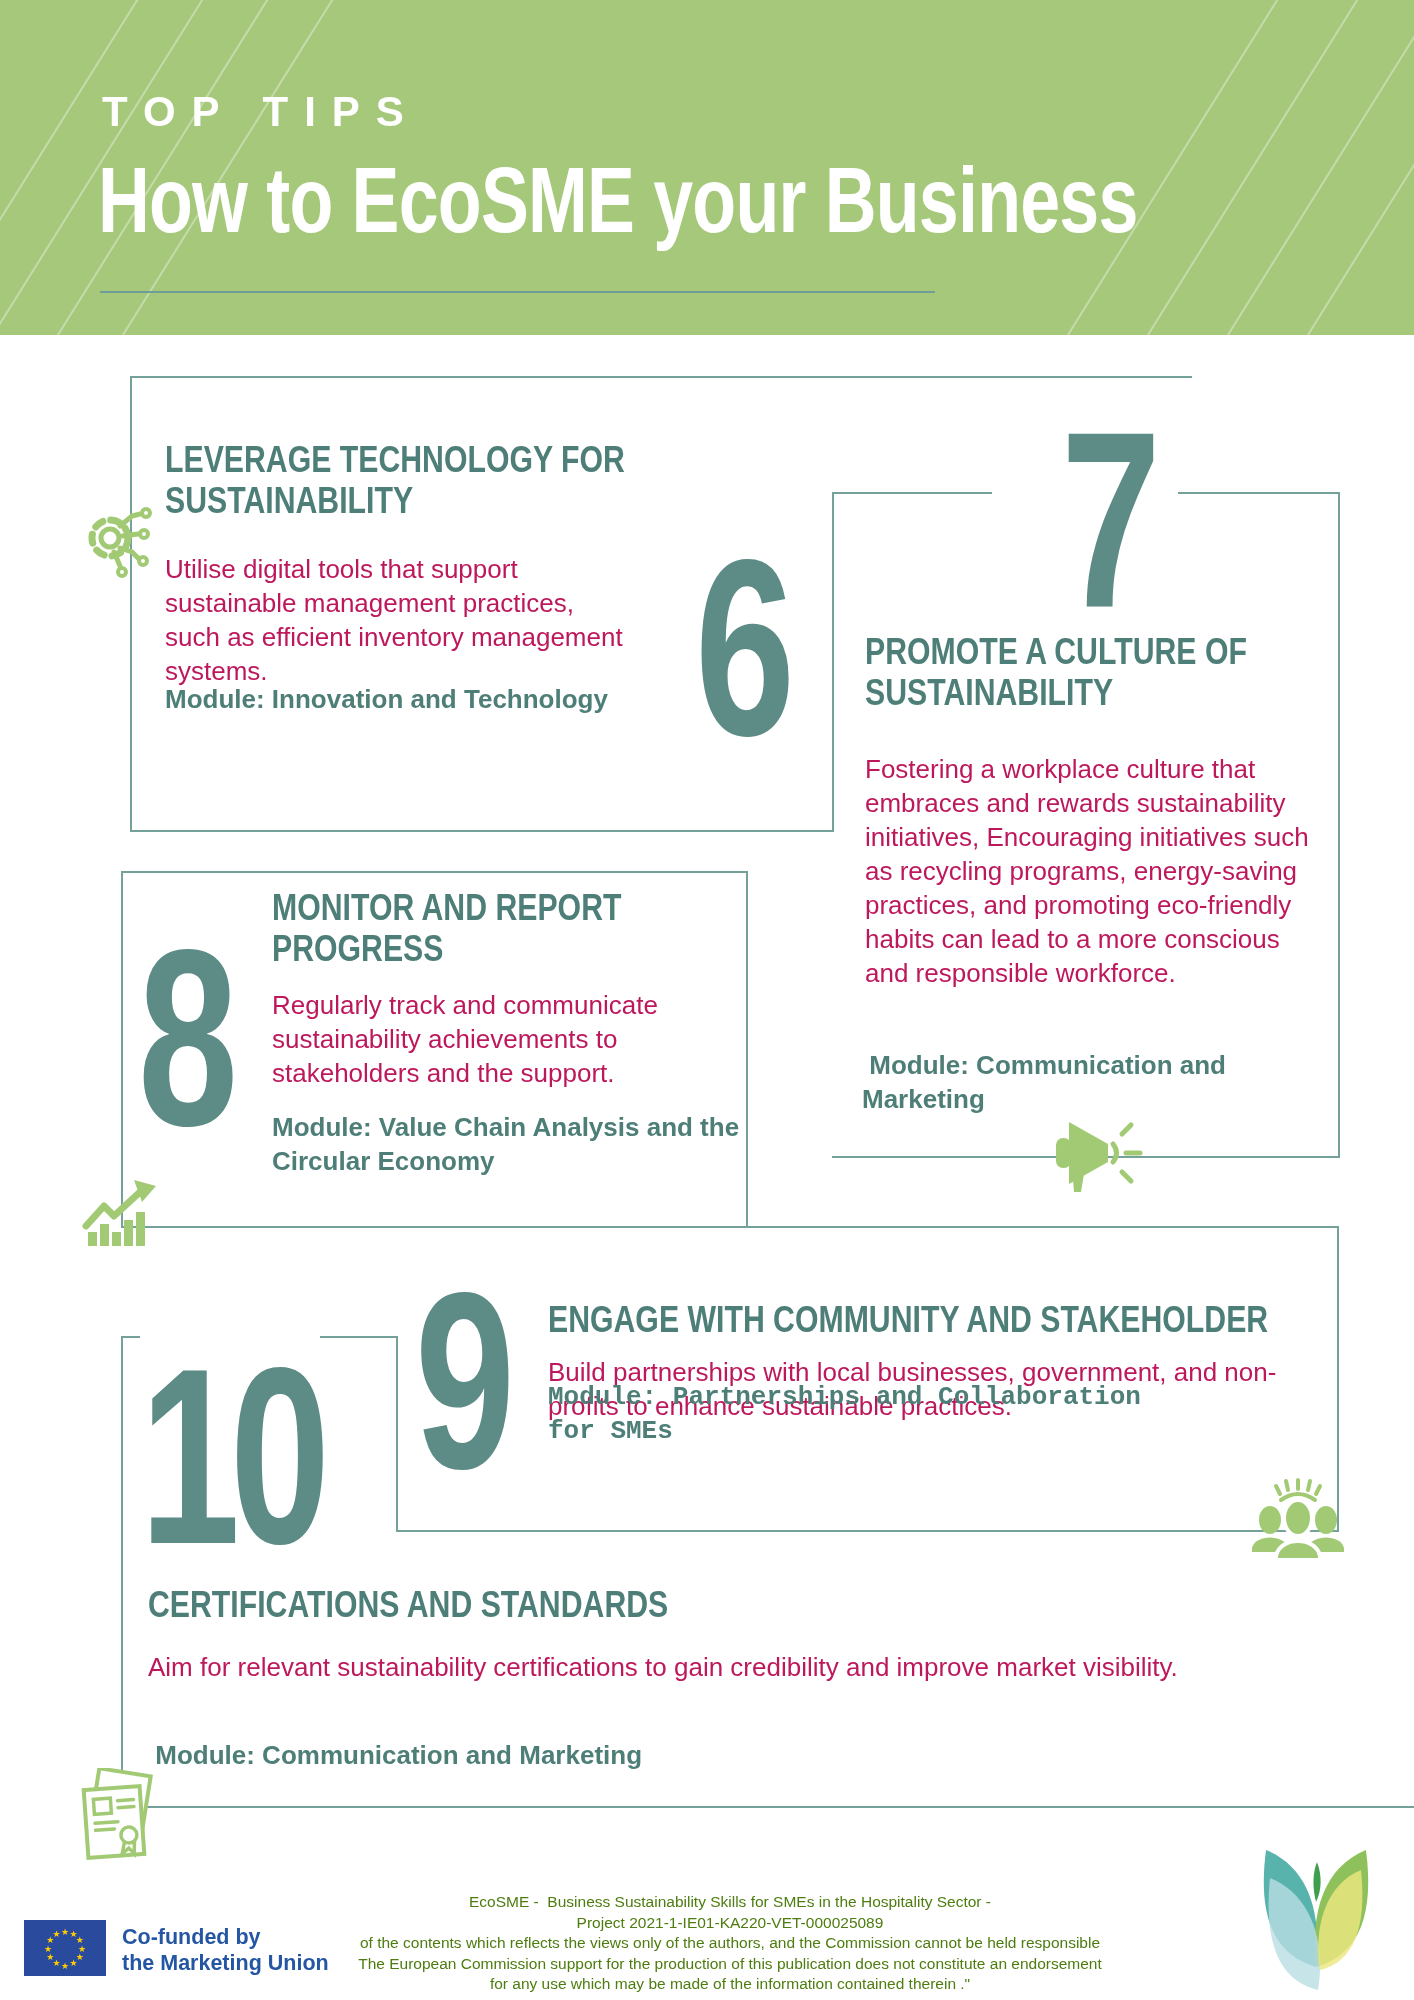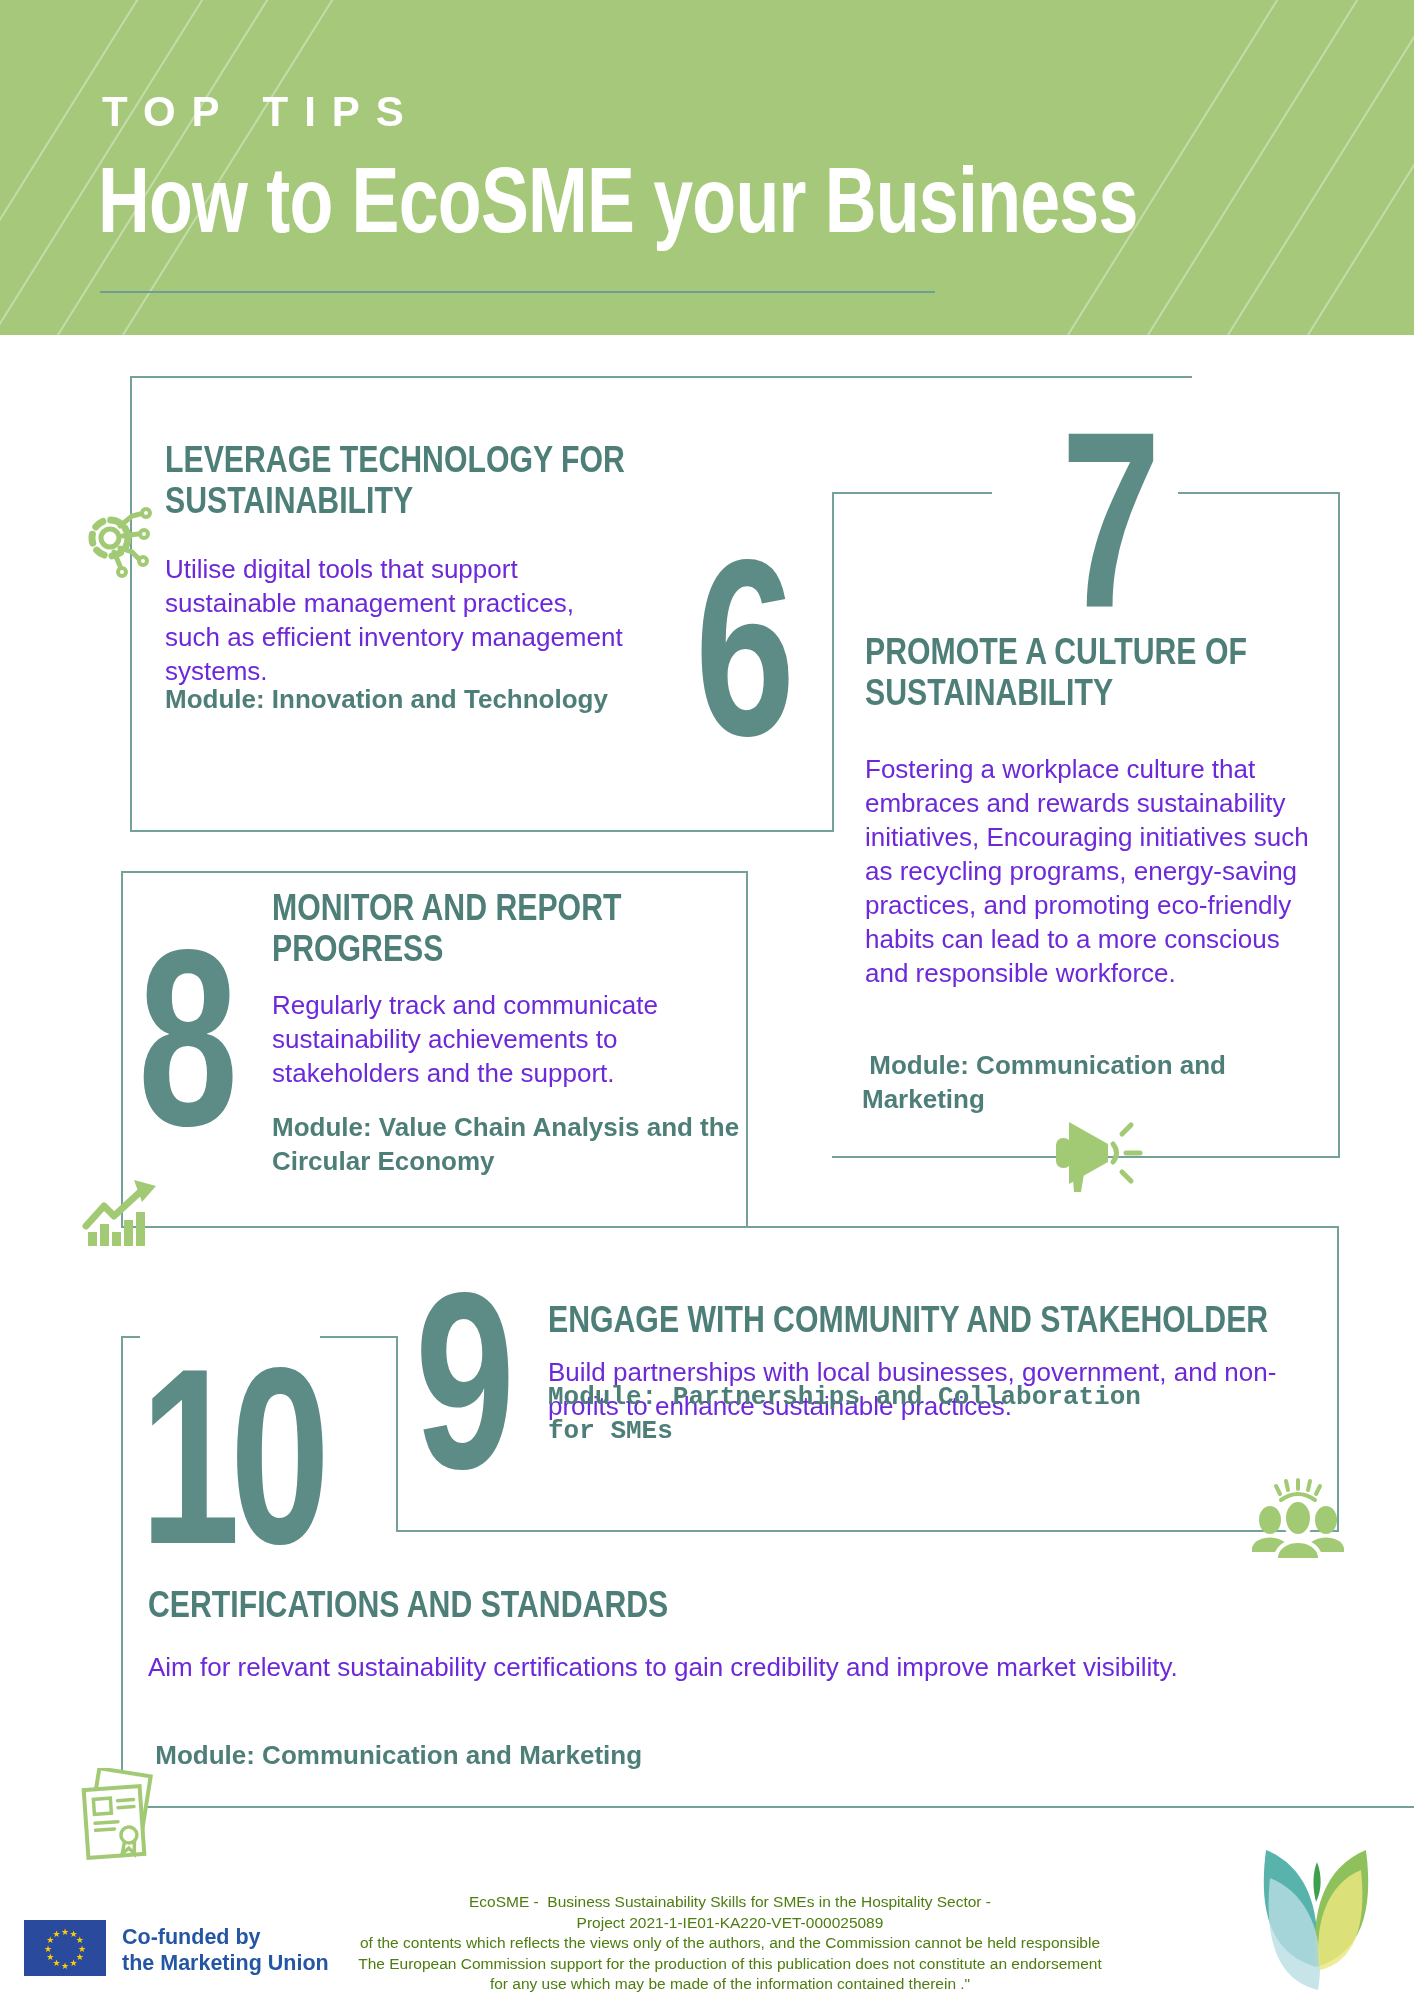--- a/index.html
+++ b/index.html
@@ -15,21 +15,21 @@
   .ln{position:absolute;background:#74a29b;}
   
   .big-num{position:absolute;color:#5d8b85;font-size:250px;font-weight:700;line-height:1;
            transform:scaleX(0.72);transform-origin:left top;background:#ffffff;}
   .num10{letter-spacing:-14px;}
   .num7wrap{position:absolute;background:#ffffff;text-align:center;}
   .num7wrap .big-num{position:relative;display:inline-block;background:transparent;}
   
   .tip-title{position:absolute;color:#4e7e78;font-size:36px;font-weight:700;line-height:1.13;
              transform:scaleX(0.84);transform-origin:left top;}
-  .tip-body{position:absolute;color:#6d28d9;font-size:26px;line-height:1.31;}
+  .tip-body{position:absolute;color:#be185d;font-size:26px;line-height:1.31;}
   .tip-module{position:absolute;color:#4e7e78;font-size:26px;font-weight:700;line-height:1.31;white-space:pre-wrap;}
   
   .footer-line{color:#4d7c0f;font-size:15.5px;line-height:20.5px;white-space:pre-wrap;}
   .footer-block{position:absolute;left:320px;top:1892px;width:820px;text-align:center;}
   .eu-label{position:absolute;left:122px;top:1924px;color:#2456a4;font-size:21.5px;font-weight:700;line-height:26px;}
   .icon{position:absolute;}
 </style>
 </head>
 <body>
 

